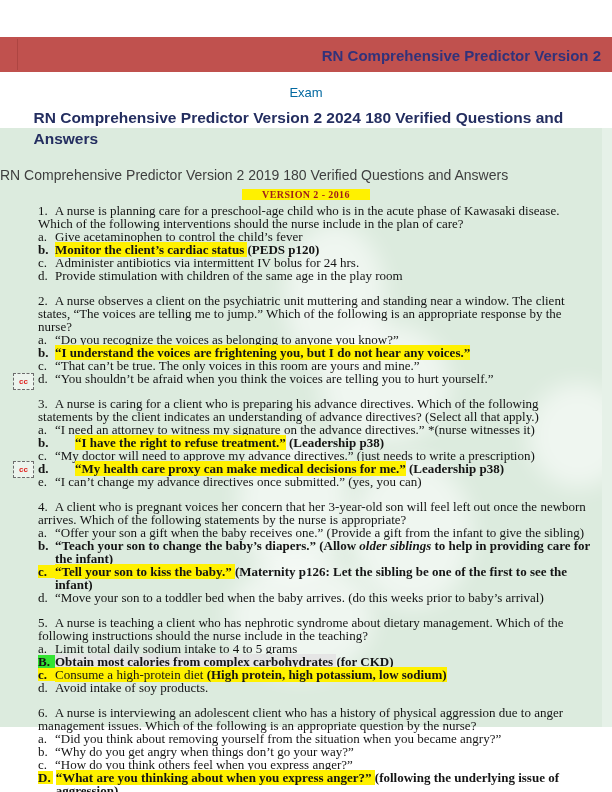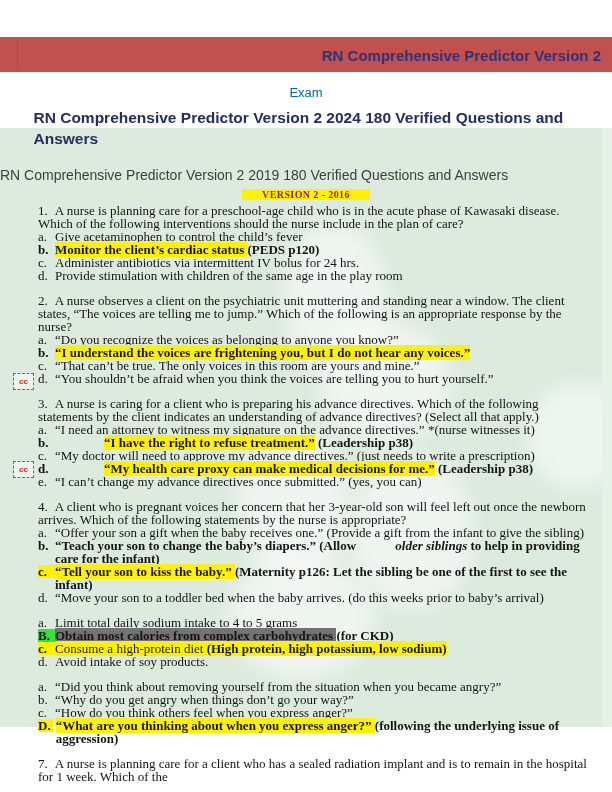--- a/index.html
+++ b/index.html
@@ -53,26 +53,26 @@
   .questions{
     position:absolute;top:204px;left:38px;width:556px;z-index:2;
     font-size:13px;line-height:13px;color:#141414;
   }
   .question{margin:0 0 12px 0;}
   .stem{margin:0;}
   .qnum{margin-right:7px;}
   .opt{display:flex;align-items:baseline;}
   .letter{flex:0 0 17px;}
   .opt.flush .letter{flex:0 0 auto;margin-right:3px;padding:0 2px 0 0;}
-  .opt.tab .text{margin-left:49px;}
+  .opt.tab .text{margin-left:20px;}
   .text{flex:1 1 auto;}
   .b{font-weight:bold;}
-  .i{font-style:italic;margin-left:36px;}
+  .i{font-style:italic;}
   .hly{background:#fff100;}
-  .hlg{background:#737373;}
+  .hlg{background:#e5e5e5;}
   .letter.hly{background:#fff100;}
   .letter.hlg{background:#33e433;}
   
   .cc{
     position:absolute;left:13px;width:19px;height:15px;z-index:3;
     border:1px dashed #6b6b6b;background:rgba(255,255,255,0.45);
     color:#e02421;font-family:"Liberation Sans", sans-serif;font-weight:bold;font-size:8px;
     display:flex;align-items:center;justify-content:center;line-height:1;
   }
   .cc1{top:373px;}
@@ -184,38 +184,40 @@
       <div class="opt">
         <span class="letter b hly">c.</span>
         <span class="text"><span class="b hly">“Tell your son to kiss the baby.” </span><span class="b">(Maternity p126: Let the sibling be one of the first to see the infant)</span></span>
       </div>
       <div class="opt">
         <span class="letter">d.</span>
         <span class="text"><span>“Move your son to a toddler bed when the baby arrives. (do this weeks prior to baby’s arrival)</span></span>
       </div>
     </div>
     <div class="question">
+      <p class="stem"><span class="qnum">5.</span><span>A nurse is teaching a client who has nephrotic syndrome about dietary management. Which of the following instructions should the nurse include in the teaching?</span></p>
       <div class="opt">
         <span class="letter">a.</span>
         <span class="text"><span>Limit total daily sodium intake to 4 to 5 grams</span></span>
       </div>
       <div class="opt">
         <span class="letter b hlg">B.</span>
         <span class="text"><span class="b hlg">Obtain most calories from complex carbohydrates </span><span class="b">(for CKD)</span></span>
       </div>
       <div class="opt">
         <span class="letter b hly">c.</span>
         <span class="text"><span class="hly">Consume a high-protein diet </span><span class="b hly">(High protein, high potassium, low sodium)</span></span>
       </div>
       <div class="opt">
         <span class="letter">d.</span>
         <span class="text"><span>Avoid intake of soy products.</span></span>
       </div>
     </div>
     <div class="question">
+      <p class="stem"><span class="qnum">6.</span><span>A nurse is interviewing an adolescent client who has a history of physical aggression due to anger management issues. Which of the following is an appropriate question by the nurse?</span></p>
       <div class="opt">
         <span class="letter">a.</span>
         <span class="text"><span>“Did you think about removing yourself from the situation when you became angry?”</span></span>
       </div>
       <div class="opt">
         <span class="letter">b.</span>
         <span class="text"><span>“Why do you get angry when things don’t go your way?”</span></span>
       </div>
       <div class="opt">
         <span class="letter">c.</span>

